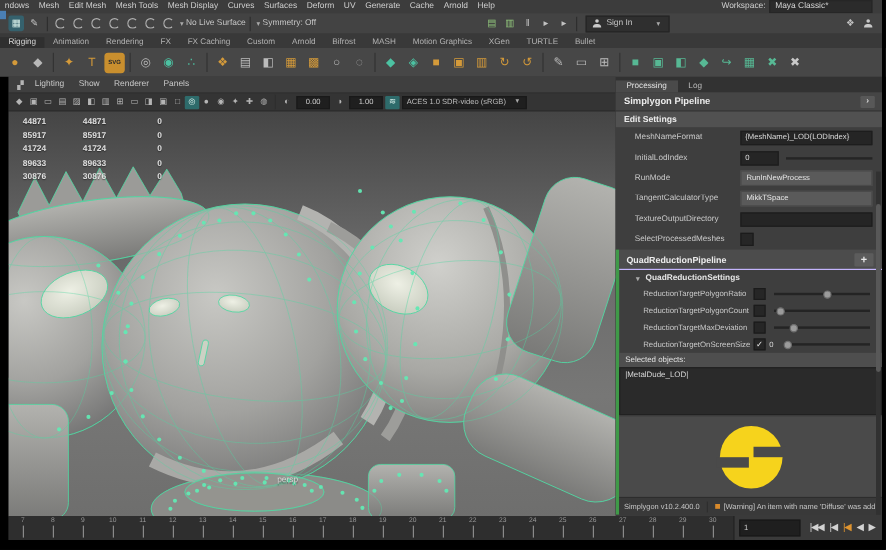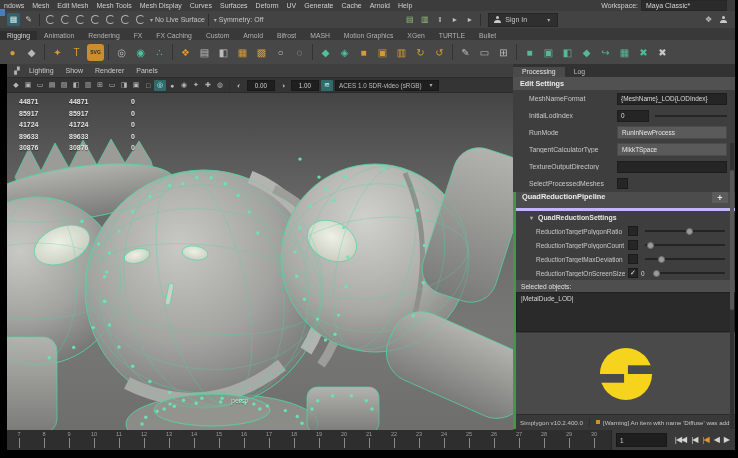--- a/index.html
+++ b/index.html
@@ -85,22 +85,22 @@
   .ftext{flex:1;height:10px;background:#252525;border:1px solid #1d1d1d;color:#dcdcdc;
          display:flex;align-items:center;padding:0 3px;font-size:6.4px;white-space:nowrap;overflow:hidden;}
   .fdrop{flex:1;height:11px;background:#5a5a5a;border:1px solid #4a4a4a;color:#e6e6e6;
          display:flex;align-items:center;padding:0 4px;font-size:6.4px;}
   .fnum{width:24px;height:10px;background:#252525;border:1px solid #1d1d1d;color:#dcdcdc;
         display:flex;align-items:center;padding:0 3px;font-size:6.4px;flex:none;}
   .fgroove{flex:1;height:2px;background:#252525;margin-left:6px;}
   .checkbox{width:9px;height:9px;background:#262626;border:1px solid #1b1b1b;flex:none;
             display:flex;align-items:center;justify-content:center;font-size:7px;color:#e8e8e8;}
   .green-wrap{border-left:3px solid; display:flex;flex-direction:column;flex:1;min-height:0;}
-  .quad-hdr{height:16px;background:#4c4c4c;display:flex;font-weight:bold;
-            font-size:7.4px;color:#ececec;padding-left:6px;flex:none;border-bottom:3px solid #c4b5fd;}
+  .quad-hdr{height:16px;background:#4c4c4c;display:flex;align-items:center;font-weight:bold;
+            font-size:7.4px;color:#ececec;padding-left:6px;flex:none;border-bottom:1px solid #c4b5fd;}
   .plus-btn{margin-left:auto;margin-right:7px;width:16px;height:11px;background:#5c5c5c;border-radius:1px;
             color:#e8e8e8;display:flex;align-items:center;justify-content:center;font-size:9px;font-weight:bold;}
   .subhdr{height:13px;display:flex;align-items:center;font-weight:bold;font-size:6.9px;
           color:#e6e6e6;padding-left:12px;gap:3px;flex:none;}
   .srow{height:14px;display:flex;align-items:center;padding:0 10px 0 20px;flex:none;color:#c9c9c9;}
   .slabel{width:92px;flex:none;overflow:hidden;white-space:nowrap;font-size:6.5px;}
   .srow .checkbox{width:8px;height:8px;margin-right:3px;}
   .sval{width:10px;font-size:6.4px;color:#d8d8d8;flex:none;}
   .strack{flex:1;height:2px;background:#242424;position:relative;margin-left:4px;}
   .sthumb{position:absolute;top:-2.5px;width:7px;height:7px;border-radius:50%;background:#9b9b9b;border:1px solid #6e6e6e;box-sizing:border-box;}
@@ -494,20 +494,24 @@
           </div>
         <div class="persp-label">persp</div>
       </div>
     </div>
 
     <div class="rpanel">
       <div class="rp-tabs" id="rp-tabs">
           <span class="rp-tab active">Processing</span>
           <span class="rp-tab">Log</span>
         </div>
+      <div class="rp-title">
+        <span>Simplygon Pipeline</span>
+        <span class="rp-title-btn">›</span>
+      </div>
       <div class="rp-sechdr">Edit Settings</div>
       <div id="rp-fields" style="display:flex;flex-direction:column;">
           <div class="frow">
             <span class="flabel">MeshNameFormat</span>
             <span class="ftext">{MeshName}_LOD{LODIndex}</span>
           </div>
           <div class="frow">
             <span class="flabel">InitialLodIndex</span>
             <span class="fnum">0</span>
             <span class="fgroove"></span>

